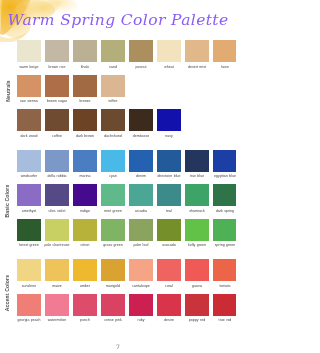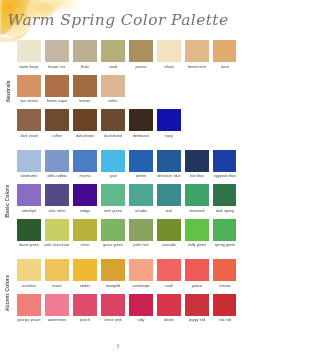--- a/index.html
+++ b/index.html
@@ -30,21 +30,21 @@
   #palette-title {
     position: absolute;
     top: 11px;
     left: 0;
     width: 236px;
     text-align: center;
     font-family: "DejaVu Serif", serif;
     font-style: italic;
     font-size: 15.5px;
     letter-spacing: 0.4px;
-    color: #737373;
+    color: #8b5cf6;
     z-index: 4;
     white-space: nowrap;
   }
 
   
   #palette-body {
     position: absolute;
     top: 40px;
     left: 0;
     width: 236px;

